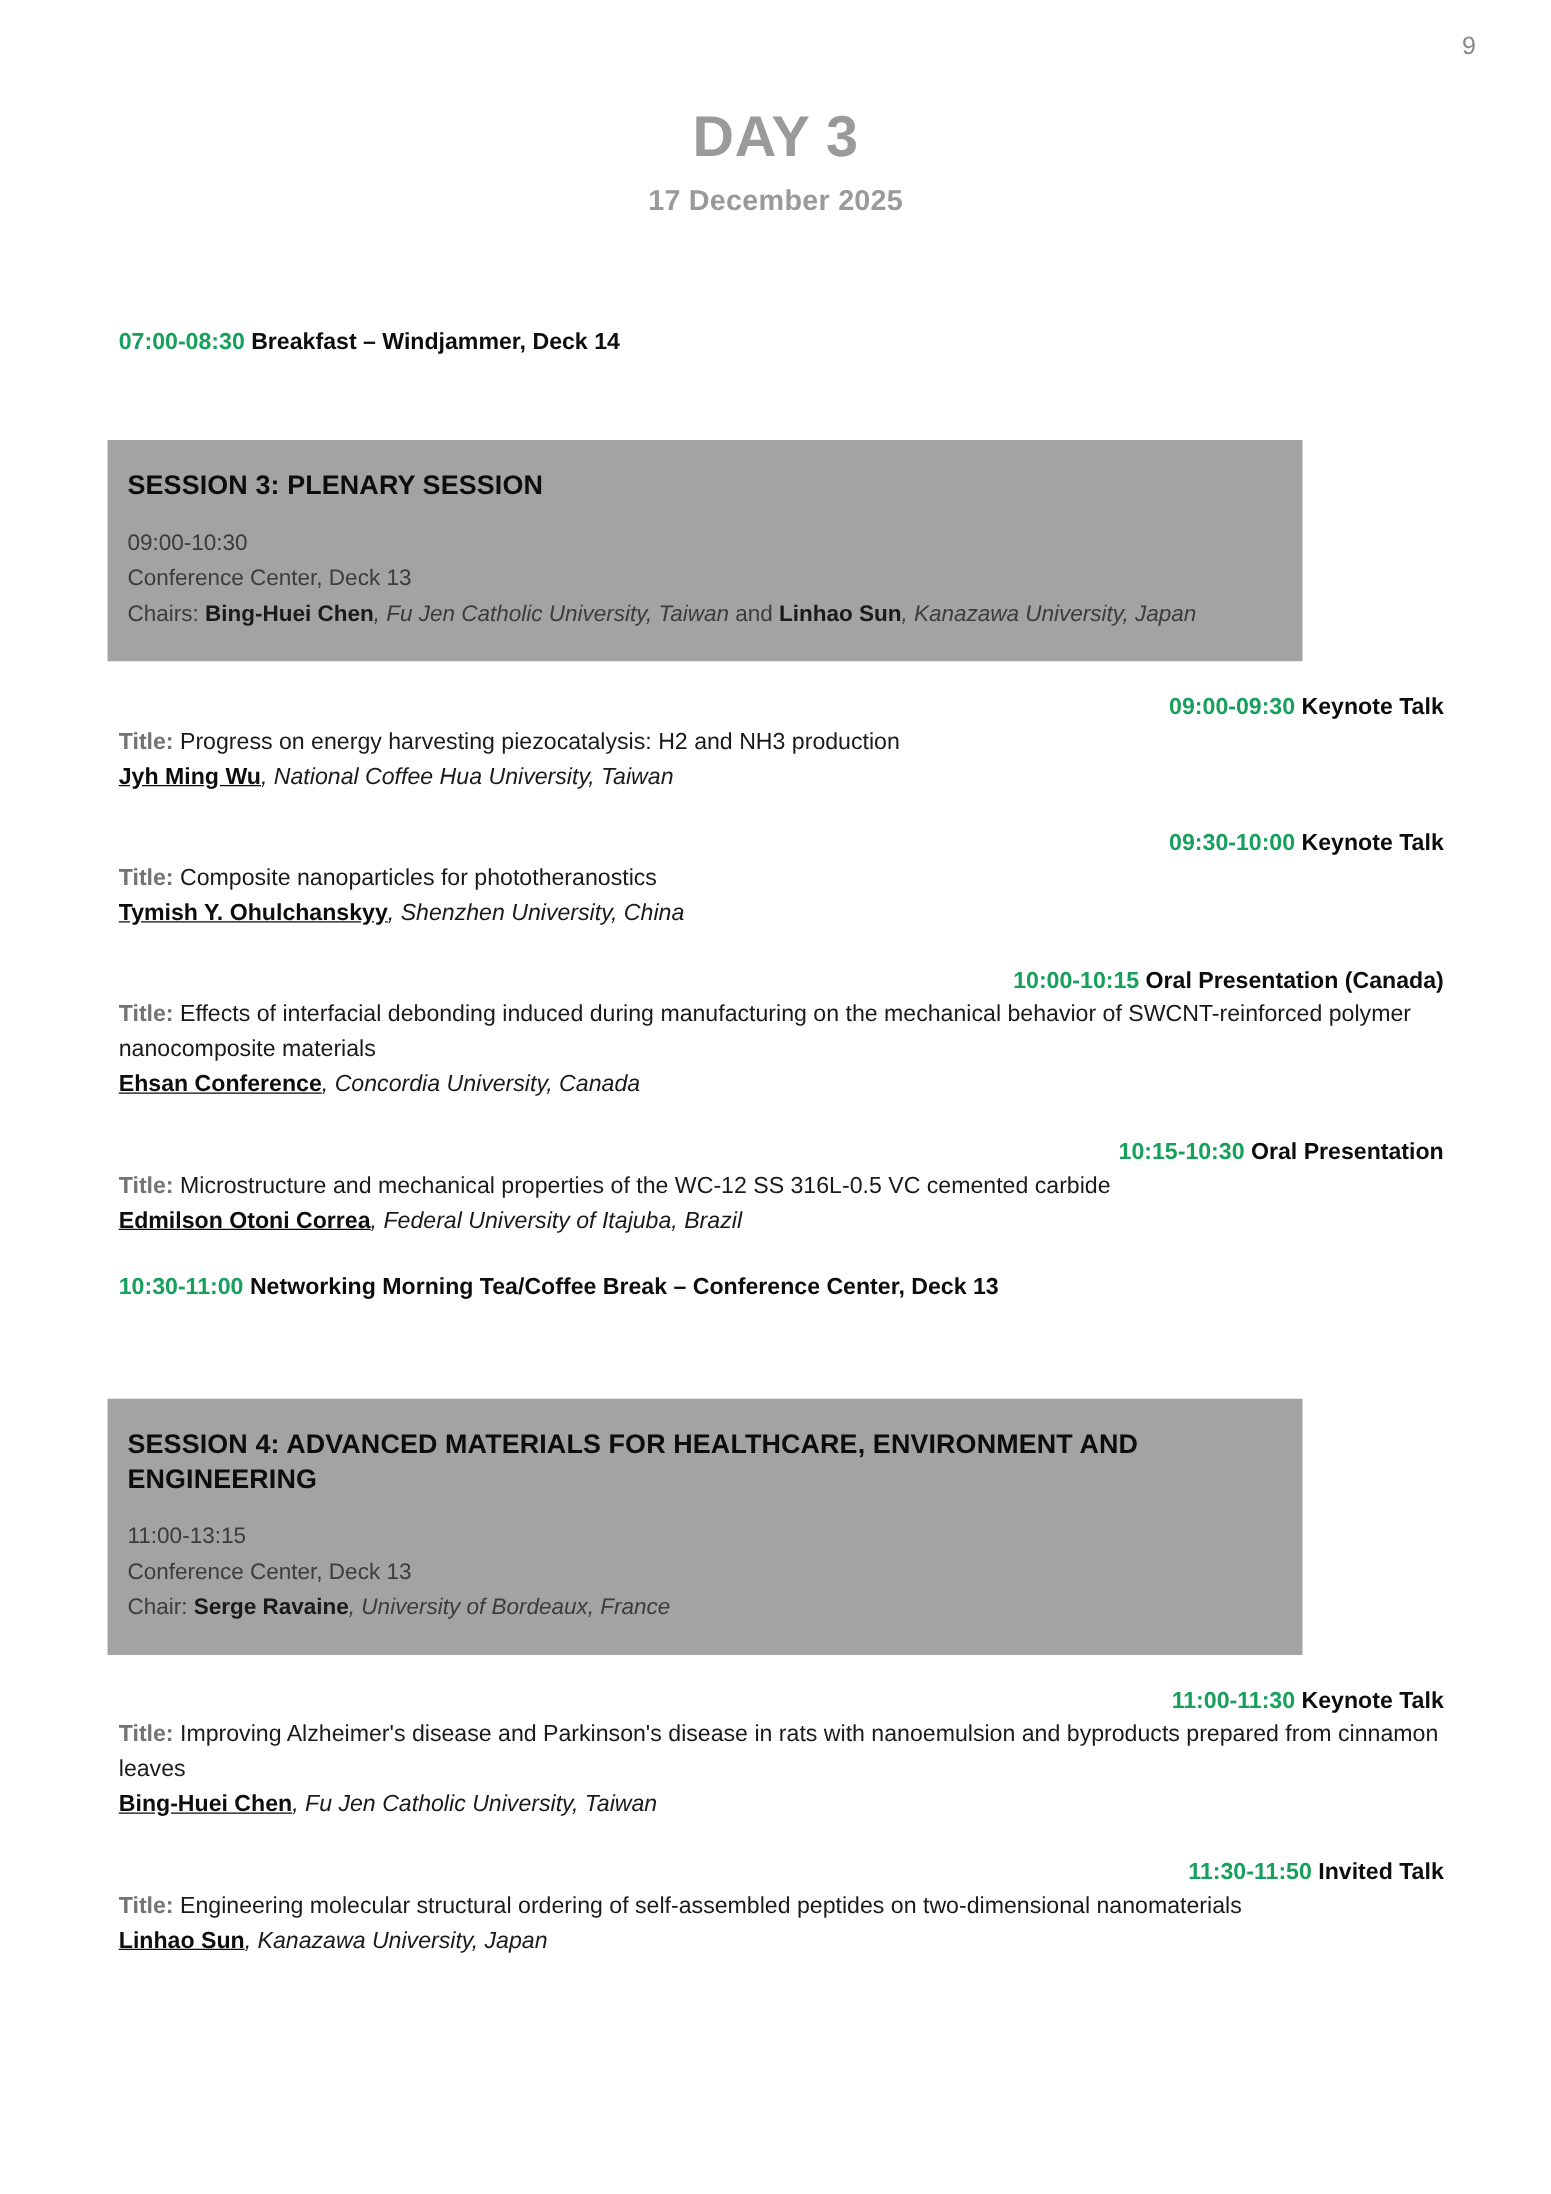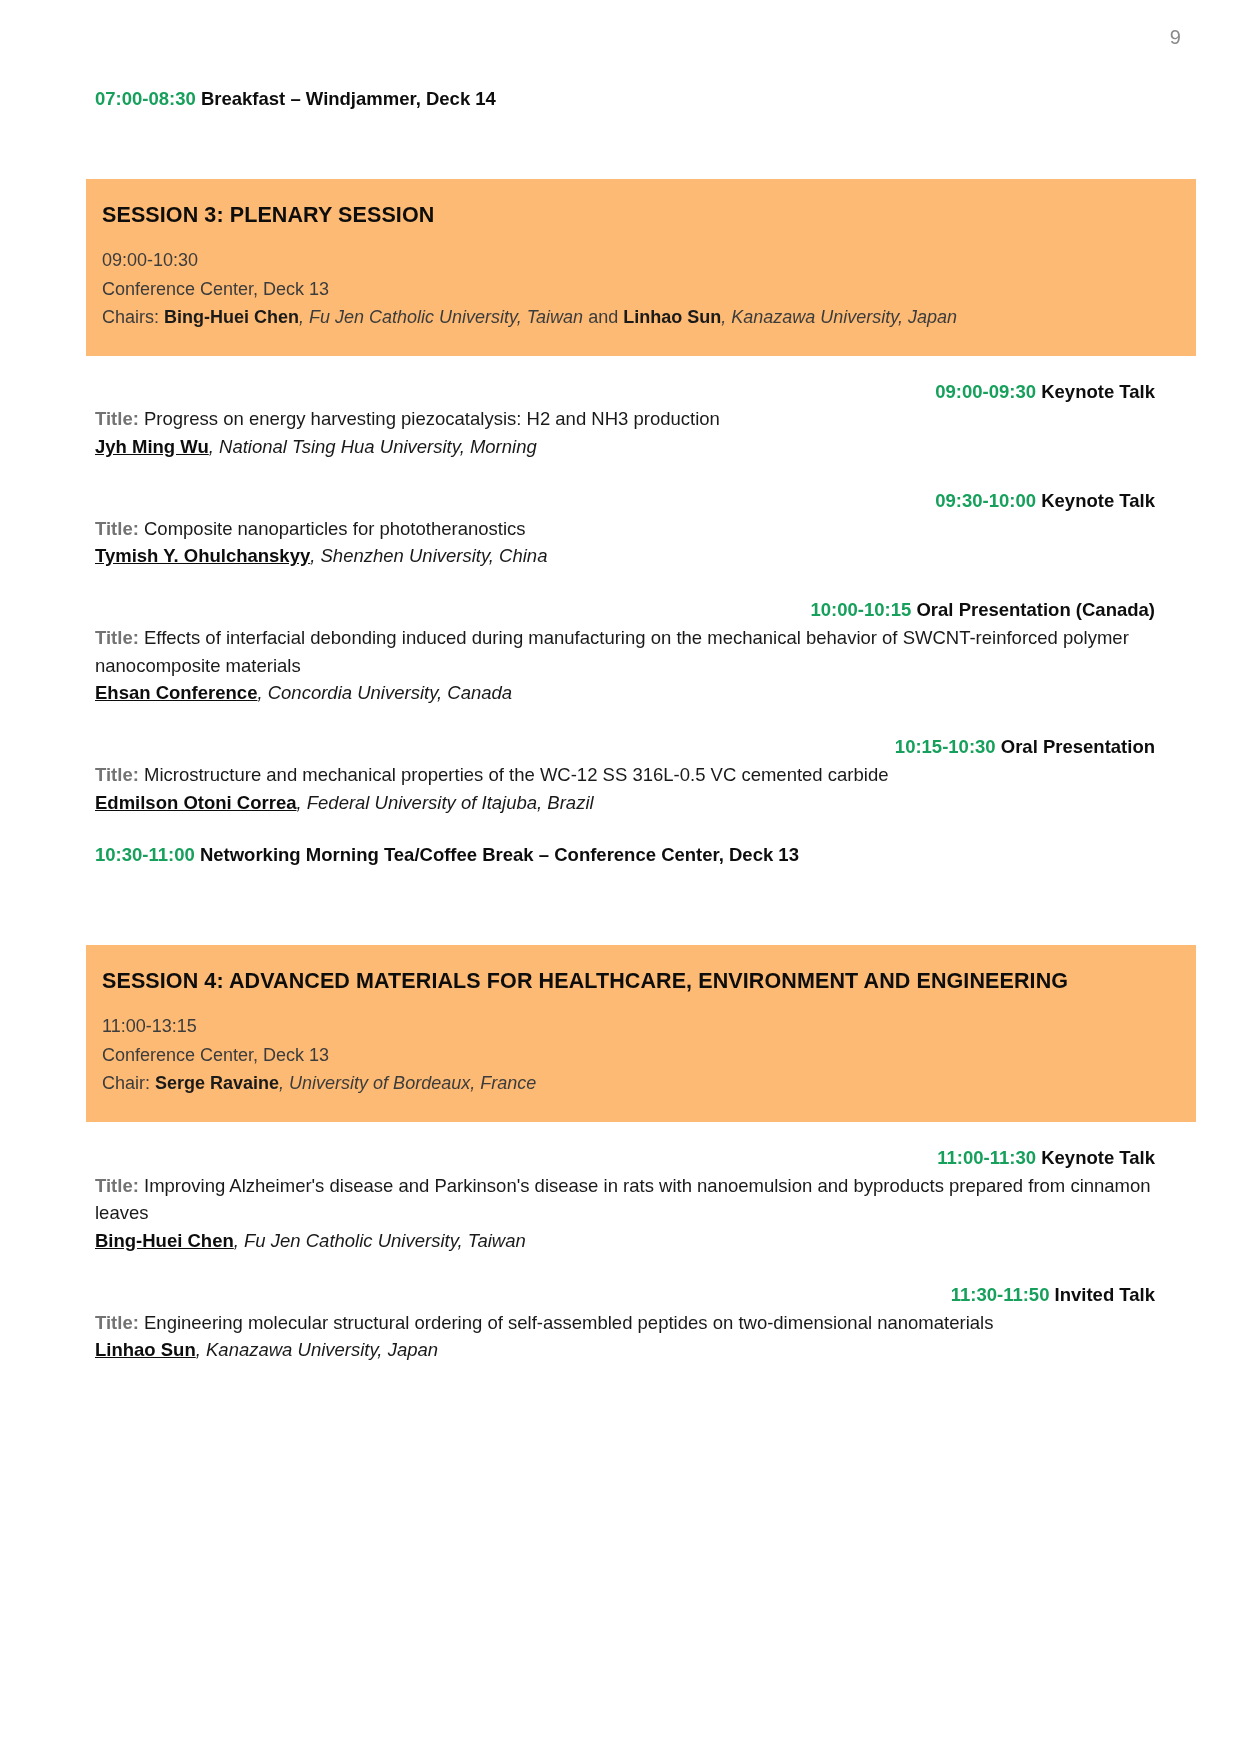--- a/index.html
+++ b/index.html
@@ -54,24 +54,24 @@
     font-size: 18.5px;
     font-weight: bold;
     color: #0d0d0d;
     margin: 0 0 0 9px;
     line-height: 1.45;
   }
   .break-line .time {
     color: #16a05c;
   }
   .session-block {
-    background: #fdba74;
+    background: #a3a3a3;
     padding: 22px 16px 24px 16px;
     box-sizing: border-box;
-    width: 1110px;
+    width: 956px;
   }
   .session-title {
     font-size: 21.5px;
     font-weight: bold;
     color: #0d0d0d;
     line-height: 1.32;
     letter-spacing: 0.1px;
   }
   .session-meta {
     margin-top: 17px;
@@ -129,20 +129,24 @@
   .gap-talk { height: 26px; }
   .gap-session-to-talk { height: 22px; }
 </style>
 </head>
 <body>
 
 <div class="page">
 
   <div class="page-number">9</div>
 
+  <div class="doc-header">
+    <div class="day-title">DAY 3</div>
+    <div class="day-date">17 December 2025</div>
+  </div>
 
   <div class="content">
 
     <div class="break-line">
       <span class="time">07:00-08:30</span><span> Breakfast – Windjammer, Deck 14</span>
     </div>
 
     <div class="gap-after-break"></div>
 
     <div class="session-block">
@@ -152,21 +156,21 @@
         <div class="meta-line">Conference Center, Deck 13</div>
         <div class="meta-line"><span>Chairs: </span><b>Bing-Huei Chen</b><i>, Fu Jen Catholic University, Taiwan</i><span> and </span><b>Linhao Sun</b><i>, Kanazawa University, Japan</i></div>
       </div>
     </div>
 
     <div class="gap-session-to-talk"></div>
 
     <div class="talk">
       <div class="talk-head"><span class="time">09:00-09:30</span><span> Keynote Talk</span></div>
       <div class="talk-title"><span class="lbl">Title:</span><span> Progress on energy harvesting piezocatalysis: H2 and NH3 production</span></div>
-      <div class="talk-speaker"><b>Jyh Ming Wu</b><i>, National Tsing Hua University, Morning</i></div>
+      <div class="talk-speaker"><b>Jyh Ming Wu</b><i>, National Coffee Hua University, Taiwan</i></div>
     </div>
 
     <div class="gap-talk"></div>
 
     <div class="talk">
       <div class="talk-head"><span class="time">09:30-10:00</span><span> Keynote Talk</span></div>
       <div class="talk-title"><span class="lbl">Title:</span><span> Composite nanoparticles for phototheranostics</span></div>
       <div class="talk-speaker"><b>Tymish Y. Ohulchanskyy</b><i>, Shenzhen University, China</i></div>
     </div>
 

